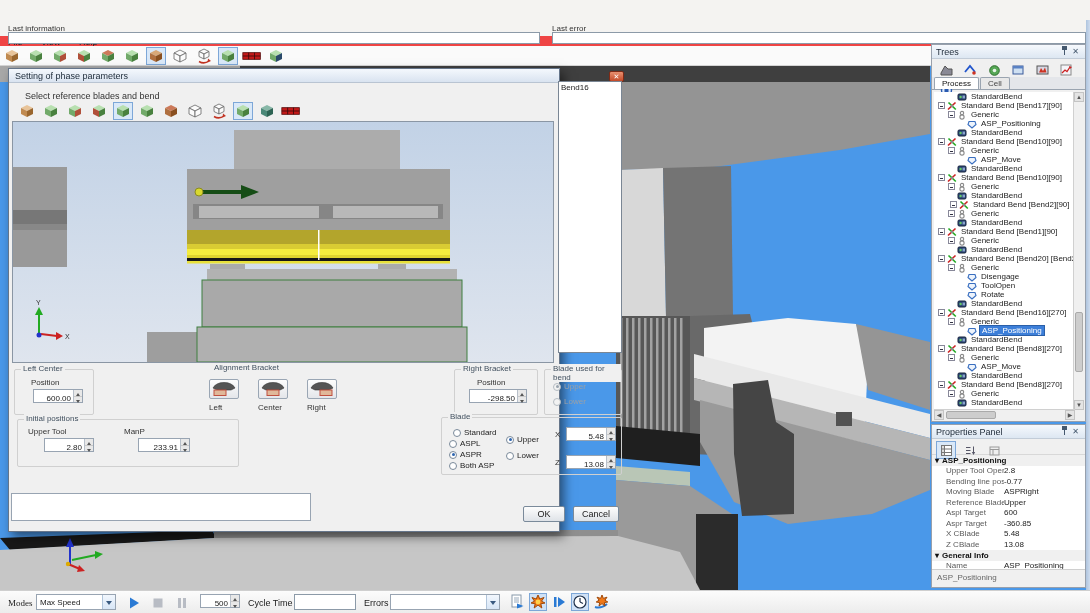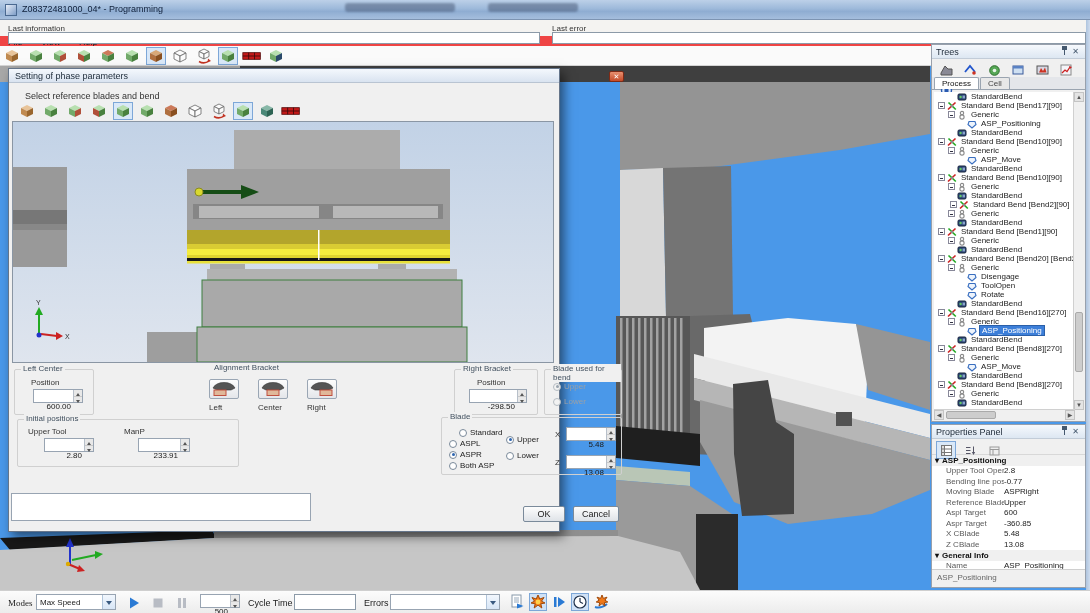--- a/index.html
+++ b/index.html
@@ -34,21 +34,21 @@
     background:linear-gradient(180deg,#f4f8fd,#d9e3f0);border-bottom:1px solid #b9c4d2;}
   .dlg-title .ttext{left:6px;top:2px;color:#22303e;}
   .dlg-close{left:600px;top:2px;width:15px;height:11px;background:linear-gradient(180deg,#e89070,#c44a28);
     border:1px solid #7e2a16;color:#fff;font-size:7px;line-height:9px;text-align:center;border-radius:2px;}
   .preview{left:3px;top:52px;width:542px;height:242px;border:1px solid #8a96a4;background:#c9d7e8;}
   .listbox{left:549px;top:12px;width:64px;height:272px;background:#fff;border:1px solid #7a8694;font-size:8px;}
   .listbox .li{padding:1px 2px;}
   .group{border:1px solid #d0d0d0;border-radius:2px;position:absolute;}
   .group>.glab{position:absolute;top:-6px;left:6px;background:#f0f0f0;padding:0 2px;color:#41505f;font-size:8px;}
   .spin{position:absolute;height:14px;background:#fff;border:1px solid #98a4b2;display:flex;}
-  .spin .v{flex:1;text-align:right;padding:12px 2px;font-size:8px;}
+  .spin .v{flex:1;text-align:right;padding:4px 2px;font-size:8px;}
   .spin .btns{width:9px;border-left:1px solid #b8c0ca;display:flex;flex-direction:column;}
   .spin .btns div{flex:1;background:#e8e8e8;position:relative;}
   .spin .btns div:first-child{border-bottom:1px solid #c8c8c8;}
   .spin .btns div:before{content:"";position:absolute;left:2px;top:2px;border:2px solid transparent;}
   .spin .btns div.up:before{border-bottom:3px solid #555;top:1px;}
   .spin .btns div.dn:before{border-top:3px solid #555;top:3px;}
   .radio{display:flex;align-items:center;gap:3px;position:absolute;font-size:8px;color:#222;}
   .radio .rb{width:8px;height:8px;border-radius:50%;border:1px solid #7a8a9a;background:#fff;position:relative;}
   .radio .rb.on:after{content:"";position:absolute;left:1.5px;top:1.5px;width:3px;height:3px;border-radius:50%;background:#2f66b0;}
   .radio.disabled{color:#9aa0a6;}
@@ -147,26 +147,20 @@
       <line x1="70" y1="500" x2="70" y2="480" stroke="#2233cc" stroke-width="2"></line>
       <polygon points="66,481 74,481 70,472" fill="#2233cc"></polygon>
       <line x1="72" y1="494" x2="96" y2="489" stroke="#22aa22" stroke-width="2"></line>
       <polygon points="95,485 95,493 103,488" fill="#22aa22"></polygon>
       <line x1="68" y1="498" x2="80" y2="503" stroke="#cc2222" stroke-width="2"></line>
       <polygon points="79,499 77,506 85,505" fill="#cc2222"></polygon>
       <circle cx="68" cy="498" r="2.2" fill="#ddaa00"></circle>
     </g>
   </svg>
 
-  <div class="abs titlebar">
-    <div class="abs wicon"></div>
-    <div class="abs ttext">Z08372481000_04* - Programming</div>
-    <div class="abs ghost" style="left:345px;top:3px;width:110px;"></div>
-    <div class="abs ghost" style="left:488px;top:3px;width:90px;"></div>
-  </div>
 
   <div class="abs menubar">
     <span class="menu-item">File</span>
     <span class="menu-item">View</span>
     <span class="menu-item">Help</span>
   </div>
 
   <div class="abs lbl" style="left:8px;top:24px;">Last information</div>
   <div class="abs field" style="left:8px;top:32px;width:532px;"></div>
   <div class="abs lbl" style="left:552px;top:24px;">Last error</div>
@@ -380,20 +374,23 @@
           <polygon points="22,193 30,193 26,185" fill="#22aa22"></polygon>
           <line x1="28" y1="212" x2="44" y2="214" stroke="#cc2222" stroke-width="2"></line>
           <polygon points="43,210 43,218 50,214" fill="#cc2222"></polygon>
           <circle cx="26" cy="213" r="2.5" fill="#2233cc"></circle>
           <text x="23" y="183" font-size="7" fill="#333">Y</text>
           <text x="52" y="217" font-size="7" fill="#333">X</text>
         </g>
       </svg>
     </div>
 
+    <div class="abs listbox" id="bend-list">
+        <div class="li">Bend16</div>
+      </div>
 
     <div class="group" style="left:5px;top:300px;width:80px;height:46px;">
       <span class="glab">Left Center</span>
       <div class="abs lbl" style="left:16px;top:8px;">Position</div>
       <div class="spin" style="left:18px;top:19px;width:50px;">
         <div class="v">600.00</div>
         <div class="btns">
             <div class="up"></div>
             <div class="dn"></div>
           </div>
@@ -469,21 +466,21 @@
         <div class="btns">
             <div class="up"></div>
             <div class="dn"></div>
           </div>
       </div>
     </div>
 
     <div class="group" style="left:432px;top:348px;width:181px;height:58px;">
       <span class="glab">Blade</span>
       <div id="blade-type-radios">
-          <label class="radio" style="left: 17px; top: 10px;">
+          <label class="radio" style="left: 11px; top: 10px;">
             <span class="rb"></span>
             <span>Standard</span>
           </label>
           <label class="radio" style="left: 7px; top: 21px;">
             <span class="rb"></span>
             <span>ASPL</span>
           </label>
           <label class="radio" style="left: 7px; top: 32px;">
             <span class="rb on"></span>
             <span>ASPR</span>

